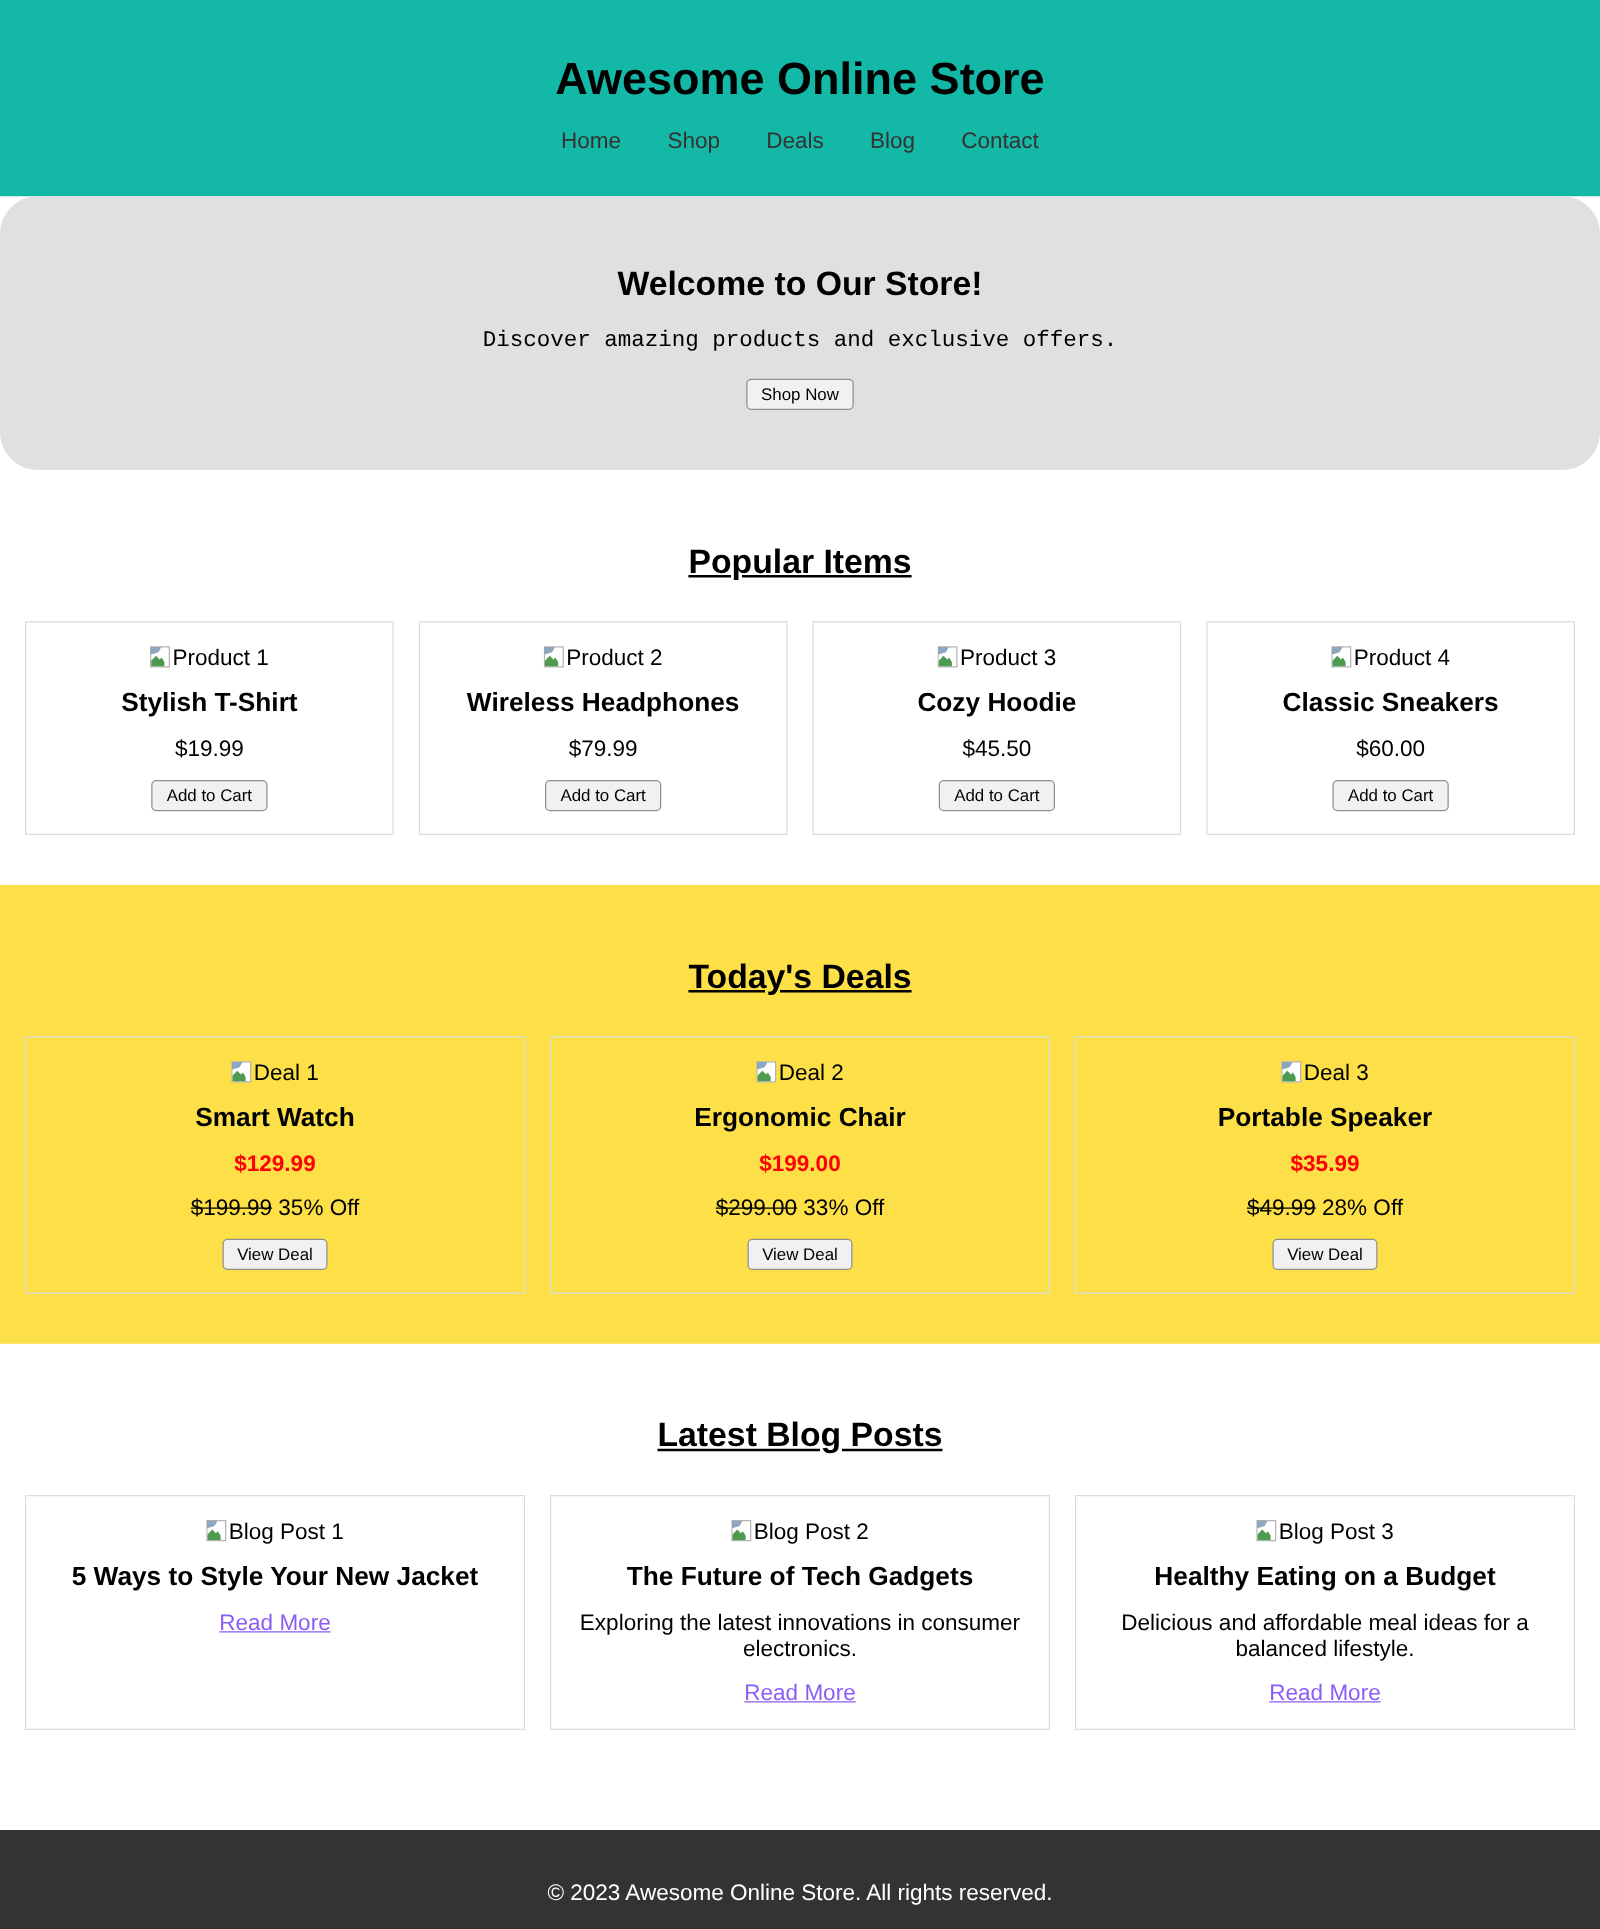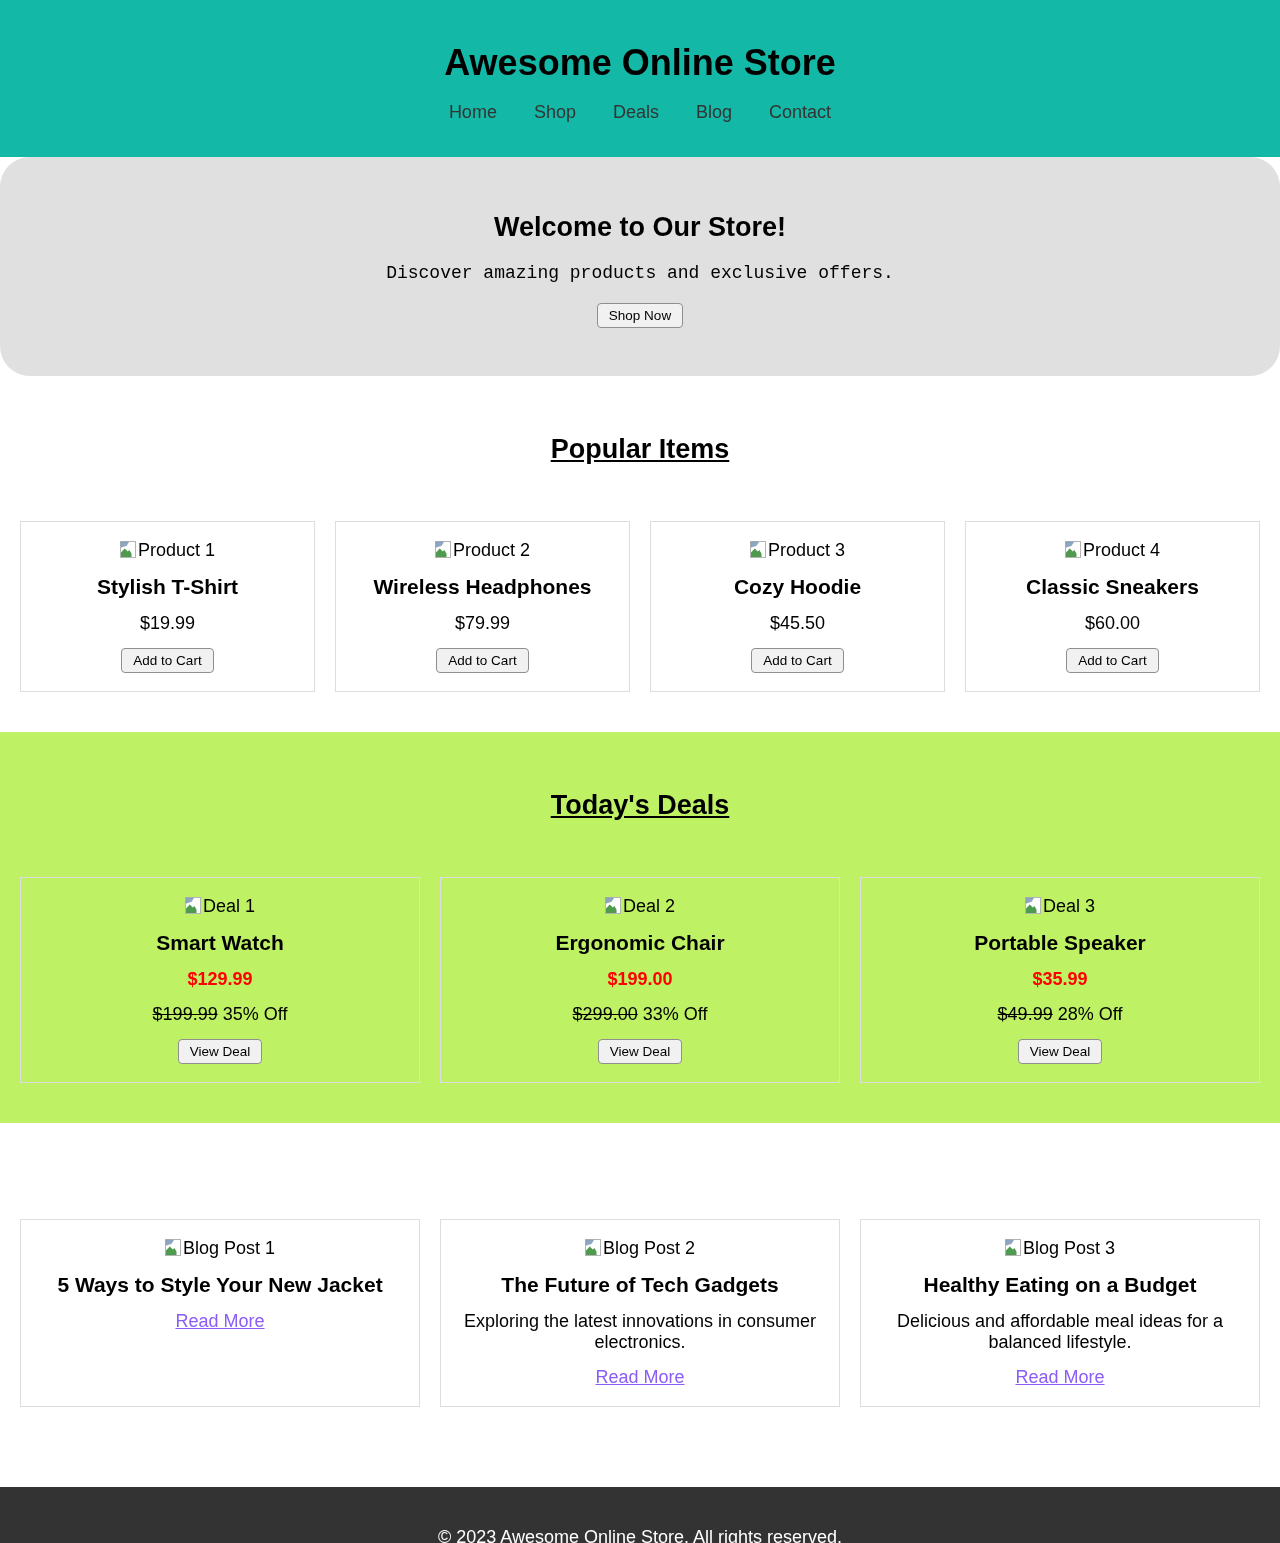--- a/index.html
+++ b/index.html
@@ -44,32 +44,31 @@
   .hero p { margin: 0 0 20px; font-family: Liberation Mono, monospace; }
 
   
   section { padding: 40px 20px; text-align: center; }
   section h2 {
     font-size: 27px;
     margin: 18px 0 0;
     font-weight: bold;
     text-decoration: underline;
   }
-  section.deals { background: #bef264; }
+  section.deals { background: #fde047; }
   section.blog { padding-bottom: 80px; }
 
   .grid { display: grid; gap: 20px; margin-top: 32px; }
   .grid.cols-4 { grid-template-columns: repeat(4, 1fr); }
   .grid.cols-3 { grid-template-columns: repeat(3, 1fr); }
 
   .card {
     border: 1px solid #ddd;
     padding: 18px;
     text-align: center;
-    margin-top: 24px;
   }
   .card h3 { font-size: 21px; font-weight: bold; margin: 14px 0; text-align: center; }
   .card p { margin: 0 0 14px; }
 
   .deal-price { color: #ff0000; font-weight: bold; }
   .orig-price { text-decoration: line-through; }
 
   
   .img-placeholder { white-space: nowrap; }
   .img-placeholder svg { vertical-align: -3px; margin-right: 1px; }
@@ -206,20 +205,21 @@
       <h3>Portable Speaker</h3>
       <p class="deal-price">$35.99</p>
       <p><span class="orig-price">$49.99</span> <span>28% Off</span></p>
       <button>View Deal</button>
     </div>
 
   </div>
 </section>
 
 <section class="blog">
+  <h2>Latest Blog Posts</h2>
   <div class="grid cols-3">
 
     <div class="card">
       <span class="img-placeholder"><svg width="17" height="19" viewBox="0 0 17 19">
             <rect x="0.5" y="1.5" width="15" height="16" fill="#ffffff" stroke="#b4b4b4"></rect>
             <path d="M1 2 L8.5 2 L6.5 5.5 L1 7.2 Z" fill="#8ea8c3" stroke="#7a93ad" stroke-width="0.5"></path>
             <path d="M1 17 L1 12.5 L4.8 8.5 L7.8 11.5 L9.3 10 L11.5 13.5 L11.5 17 Z" fill="#4e9a4e"></path>
           </svg><span>Blog Post 1</span></span>
       <h3>5 Ways to Style Your New Jacket</h3>
       <a href="#" class="read-more">Read More</a>

